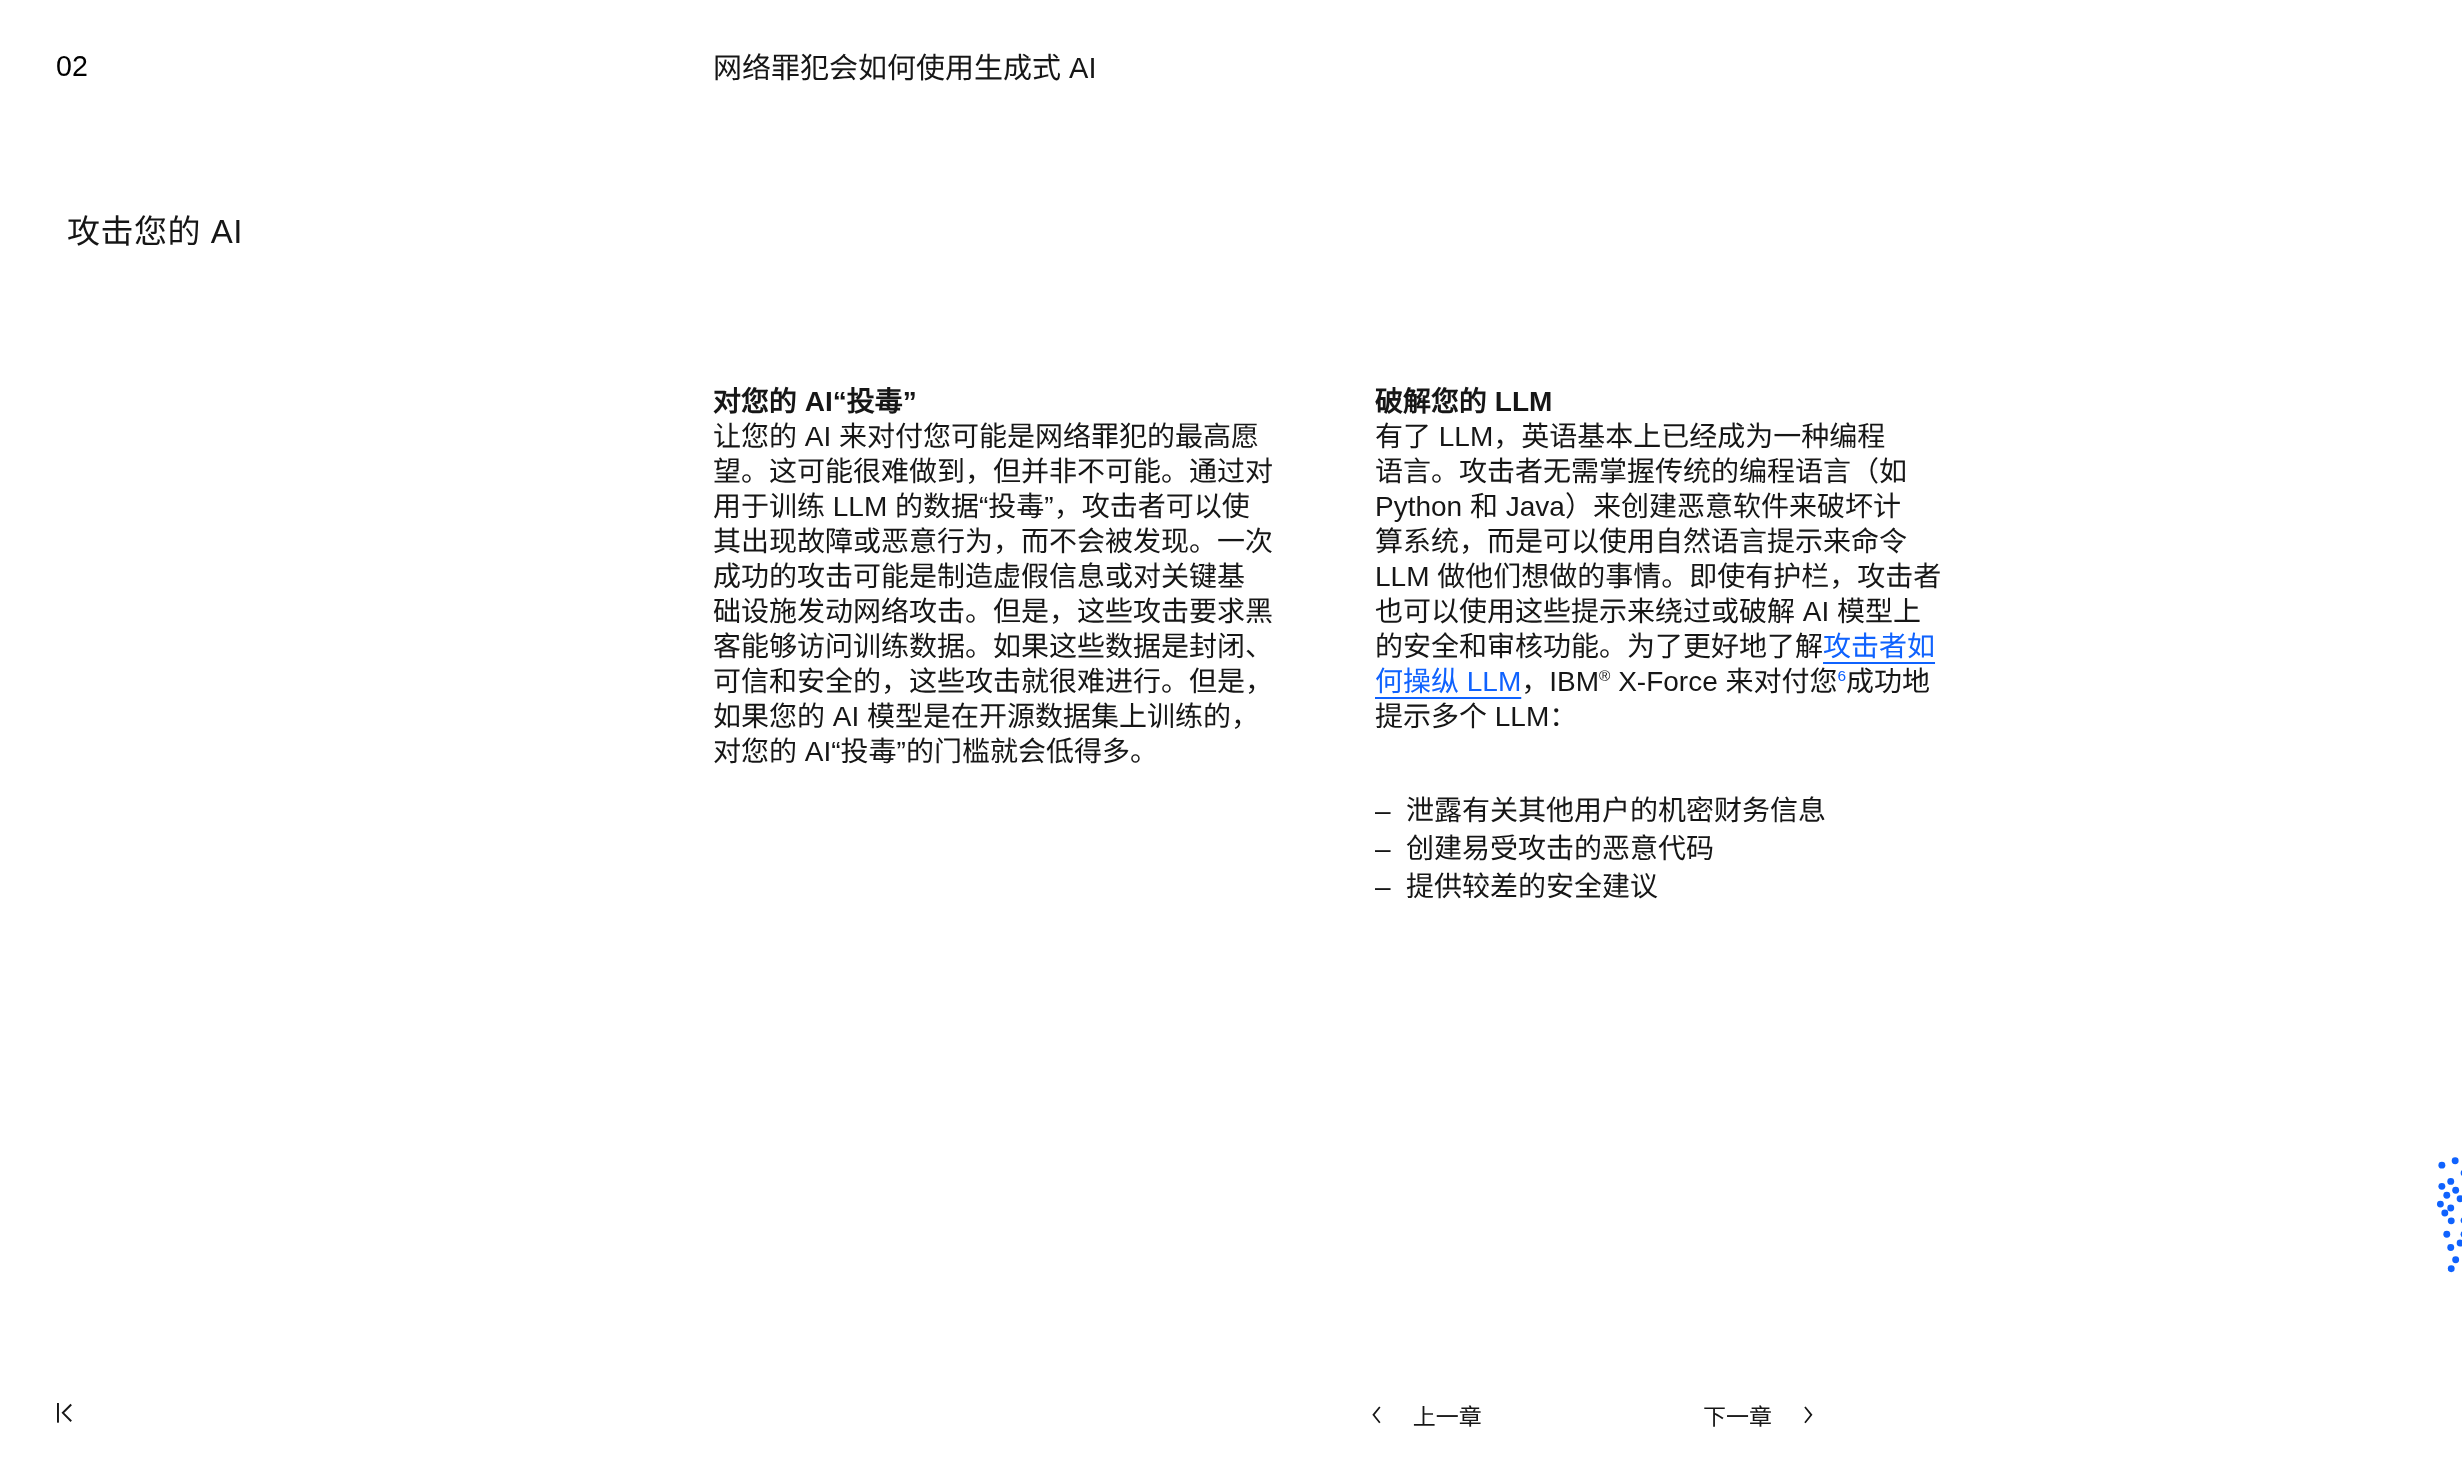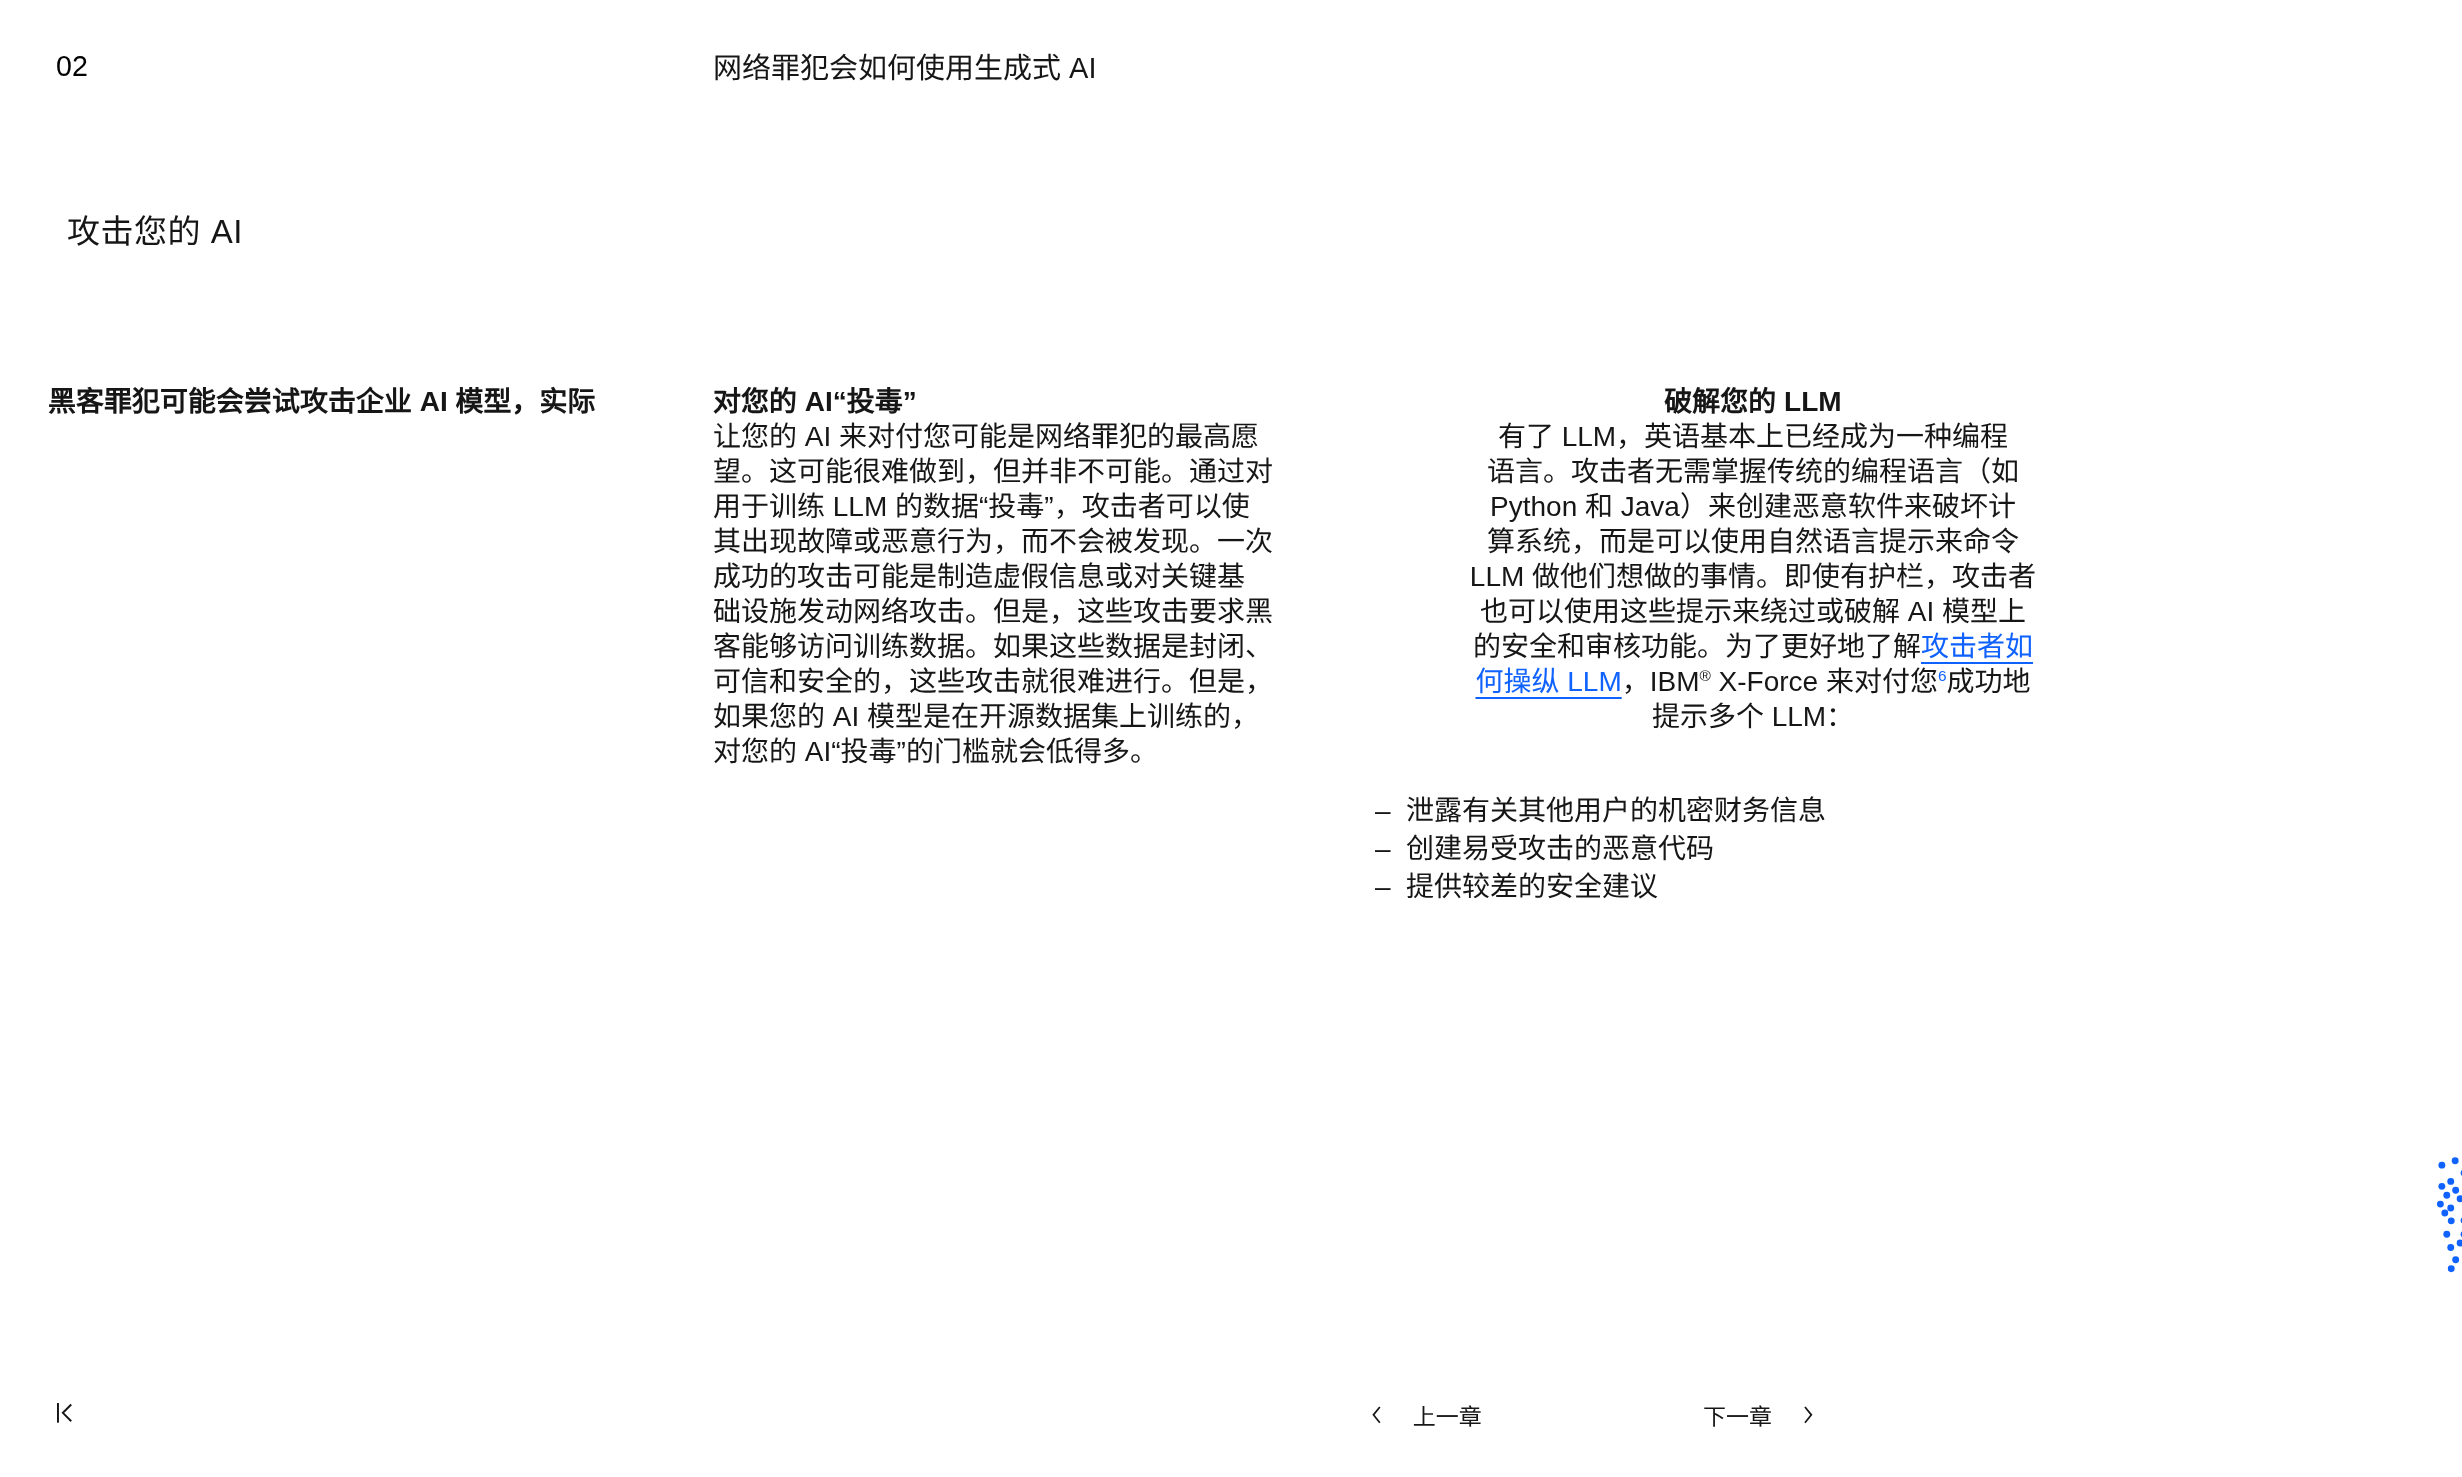--- a/index.html
+++ b/index.html
@@ -9,21 +9,21 @@
   }
   .pagetag{position:absolute;left:56px;top:49px;font-size:28.6px;line-height:1.2;color:#000000;}
   .doctitle{position:absolute;left:713px;top:51px;font-size:29px;line-height:1.2;}
   .sectiontitle{position:absolute;left:54px;top:192px;margin:13px;font-size:33px;font-weight:400;letter-spacing:0.5px;}
   .col{
     position:absolute;top:384px;width:606px;
     font-size:28px;line-height:35px;white-space:pre-line;
   }
   .c1{left:48px;}
   .c2{left:713px;}
-  .c3{left:1450px;text-align:center;}
+  .c3{left:1375px;}
   .b{font-weight:700;}
   .lnk{color:#0f62fe;text-decoration:underline;text-decoration-thickness:2px;text-underline-offset:5.9px;cursor:pointer;}
   .sup{font-size:55%;vertical-align:super;line-height:0;}
   .lnk-sup{color:#0f62fe;cursor:pointer;}
   .list{position:absolute;left:1375px;top:792px;font-size:28px;line-height:38px;}
   .li{display:flex;}
   .mk{width:31px;flex:0 0 31px;}
   .skip{position:absolute;left:56px;top:1402px;width:19.7px;height:22.7px;cursor:pointer;}
   .nav{position:absolute;top:1398px;display:flex;align-items:center;gap:31px;font-size:23px;cursor:pointer;}
   .prev{left:1371px;}
@@ -33,22 +33,21 @@
 </style>
 </head>
 <body>
 
 <div id="page">
 
   <div class="pagetag">02</div>
   <div class="doctitle">网络罪犯会如何使用生成式 AI</div>
   <h1 class="sectiontitle">攻击您的 AI</h1>
 
-  <div class="col c1"><span class="b">黑客罪犯可能会尝试攻击企业 AI 模型，实际
-</span></div>
+  <div class="col c1"></div>
   <div class="col c2"><span class="b">对您的 AI“投毒”
 </span><span>让您的 AI 来对付您可能是网络罪犯的最高愿
 望。这可能很难做到，但并非不可能。通过对
 用于训练 LLM 的数据“投毒”，攻击者可以使
 其出现故障或恶意行为，而不会被发现。一次
 成功的攻击可能是制造虚假信息或对关键基
 础设施发动网络攻击。但是，这些攻击要求黑
 客能够访问训练数据。如果这些数据是封闭、
 可信和安全的，这些攻击就很难进行。但是，
 如果您的 AI 模型是在开源数据集上训练的，

